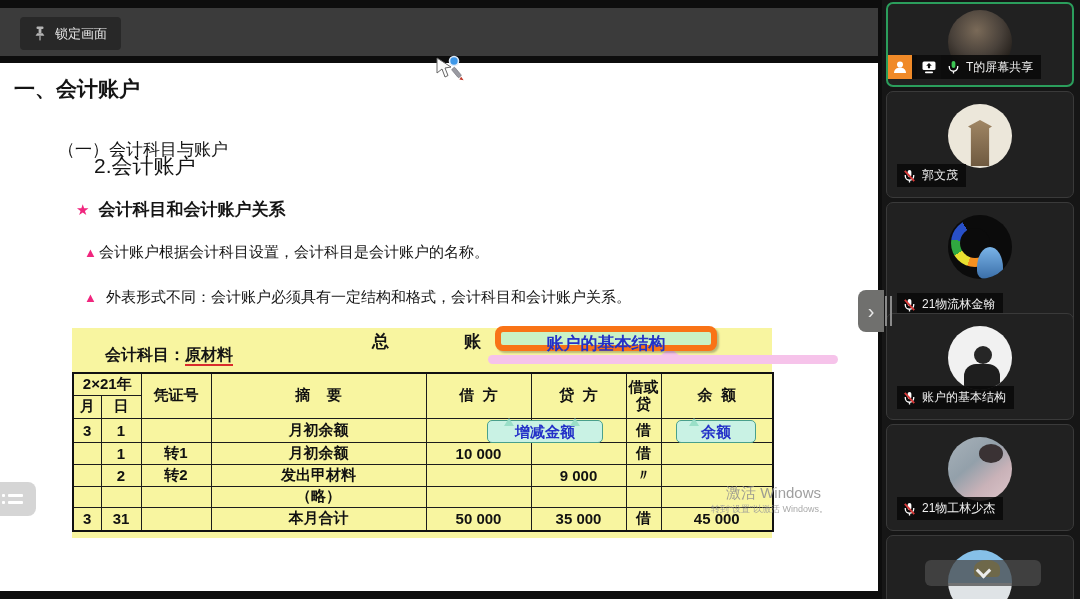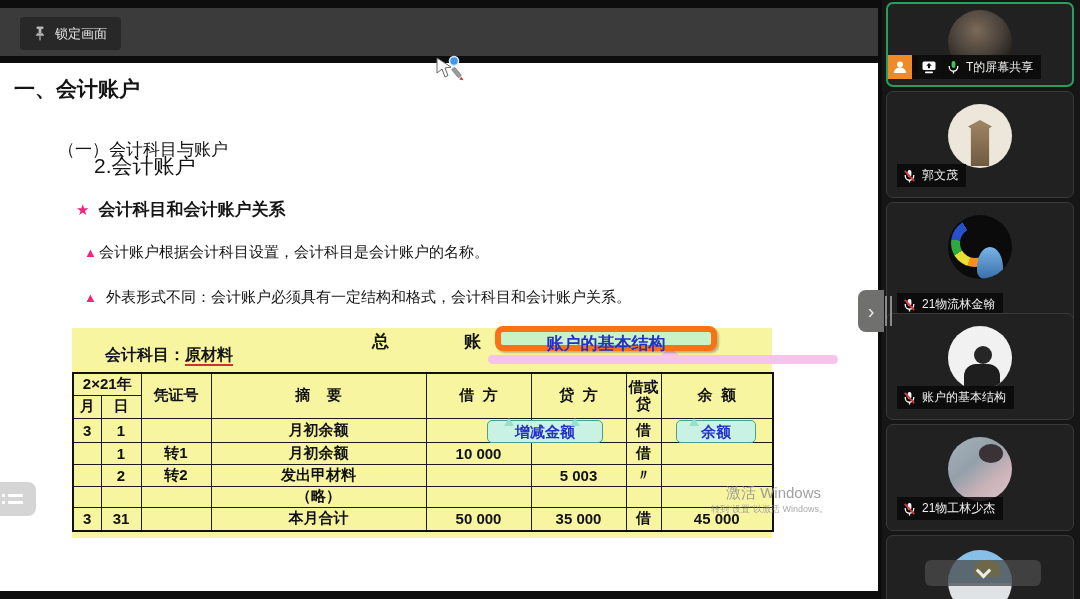--- a/index.html
+++ b/index.html
@@ -211,21 +211,21 @@
             <td></td>
             <td>借</td>
             <td></td>
           </tr>
           <tr class="r2">
             <td></td>
             <td>2</td>
             <td class="cl">转2</td>
             <td class="cl">发出甲材料</td>
             <td></td>
-            <td>5 003</td>
+            <td>9 000</td>
             <td>〃</td>
             <td></td>
           </tr>
           <tr class="r3">
             <td></td>
             <td></td>
             <td></td>
             <td class="ind">（略）</td>
             <td></td>
             <td></td>

